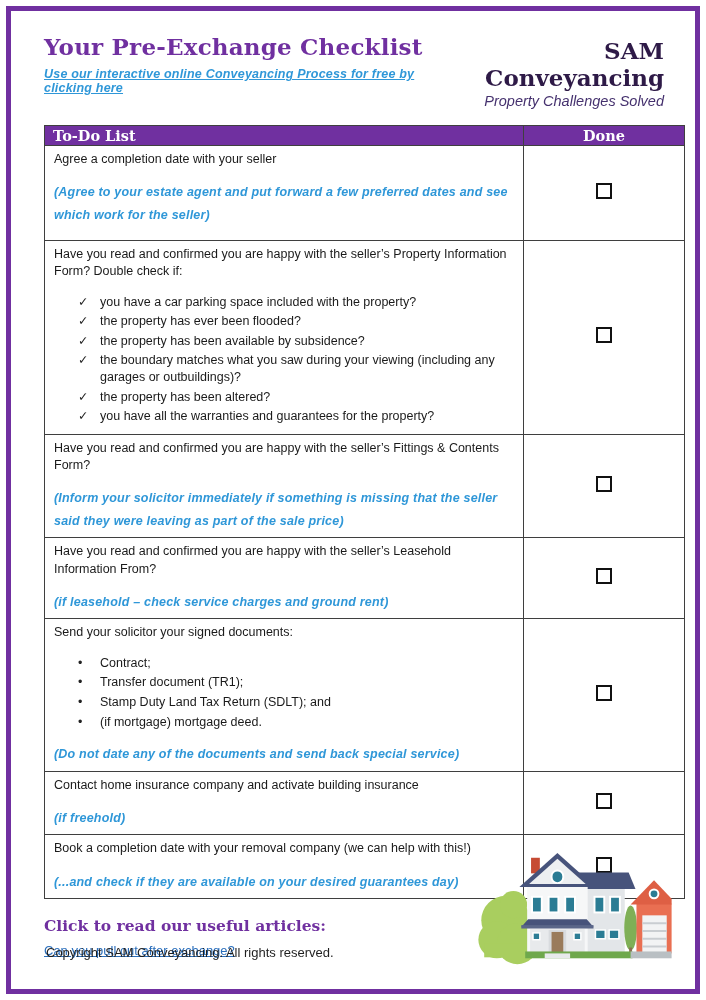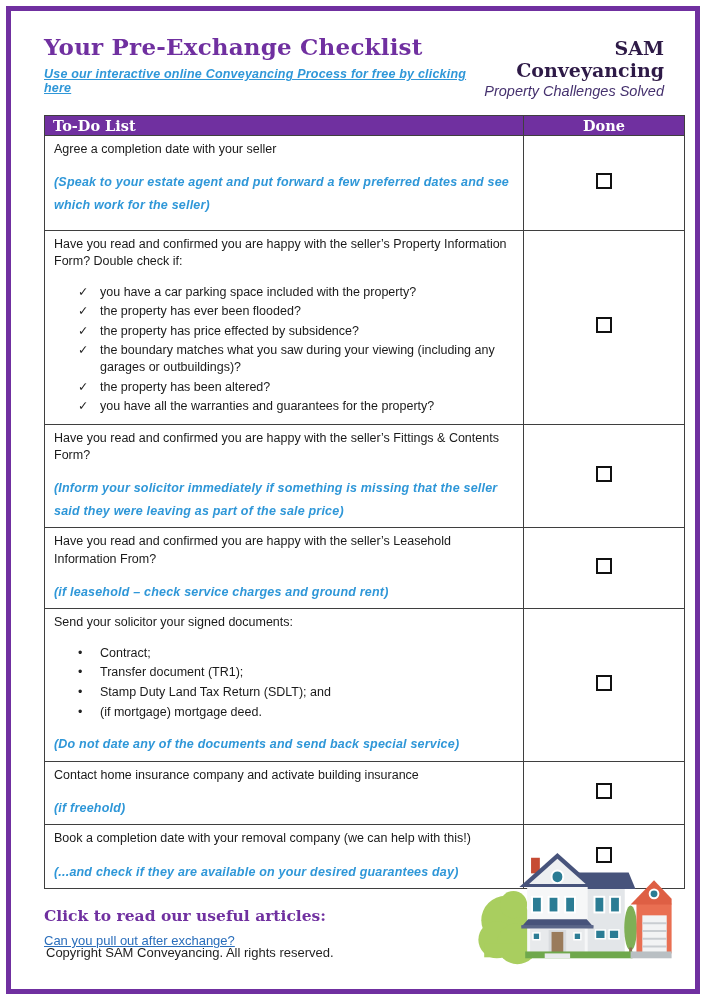--- a/index.html
+++ b/index.html
@@ -16,21 +16,21 @@
   body{font-family:"Liberation Sans",sans-serif;position:relative;overflow:hidden;}
   .frame{position:absolute;inset:6px;border:5px solid var(--purple);background:#fff;}
   .content{position:absolute;inset:11px;padding:11px 20px 0 22px;}
 
   
   .hdr{display:flex;justify-content:center;align-items:flex-start;margin-bottom:16px;}
   .page-title{font-family:"DejaVu Serif",serif;font-weight:bold;font-size:23px;color:var(--purple);letter-spacing:.2px;}
   .hdr-link{display:inline-block;margin-top:7px;font-size:12.5px;font-style:italic;font-weight:bold;
             color:var(--note-blue);text-decoration:underline;letter-spacing:.2px;}
   .brand{text-align:right;margin-top:4px;}
-  .brand-name{font-family:"DejaVu Serif",serif;font-weight:bold;font-size:19px;color:var(--brand-dark);}
+  .brand-name{font-family:"DejaVu Serif",serif;font-weight:bold;font-size:23px;color:var(--brand-dark);}
   .brand-tag{font-size:14.5px;font-style:italic;color:var(--brand-tag);margin-top:2px;}
 
   
   table{border-collapse:collapse;width:641px;table-layout:fixed;}
   th,td{border:1.5px solid var(--grid);}
   th{background:var(--purple);color:#fff;font-family:"DejaVu Serif",serif;font-size:14.5px;
      height:19px;padding:1px 8px;text-align:left;}
   th.done-h{text-align:center;width:161px;}
   td{vertical-align:top;padding:5px 9px;}
   td.done-cell{vertical-align:middle;text-align:center;}
@@ -82,39 +82,39 @@
       <thead>
         <tr>
           <th>To-Do List</th>
           <th class="done-h">Done</th>
         </tr>
       </thead>
       <tbody id="rows">
           <tr>
             <td class="todo-cell">
               <div class="row-title">Agree a completion date with your seller</div>
-              <div class="note">(Speak to your estate agent and put forward a few preferred dates and see which work for the seller)</div>
+              <div class="note">(Agree to your estate agent and put forward a few preferred dates and see which work for the seller)</div>
             </td>
             <td class="done-cell"><span class="checkbox"></span></td>
           </tr>
           <tr>
             <td class="todo-cell">
               <div class="row-title">Have you read and confirmed you are happy with the seller’s Property Information Form? Double check if:</div>
               <div class="sublist">
                 <div class="sub-item">
                   <span class="mark">✓</span>
                   <span class="txt">you have a car parking space included with the property?</span>
                 </div>
                 <div class="sub-item">
                   <span class="mark">✓</span>
                   <span class="txt">the property has ever been flooded?</span>
                 </div>
                 <div class="sub-item">
                   <span class="mark">✓</span>
-                  <span class="txt">the property has price effected by subsidence?</span>
+                  <span class="txt">the property has been available by subsidence?</span>
                 </div>
                 <div class="sub-item">
                   <span class="mark">✓</span>
                   <span class="txt">the boundary matches what you saw during your viewing (including any garages or outbuildings)?</span>
                 </div>
                 <div class="sub-item">
                   <span class="mark">✓</span>
                   <span class="txt">the property has been altered?</span>
                 </div>
                 <div class="sub-item">

